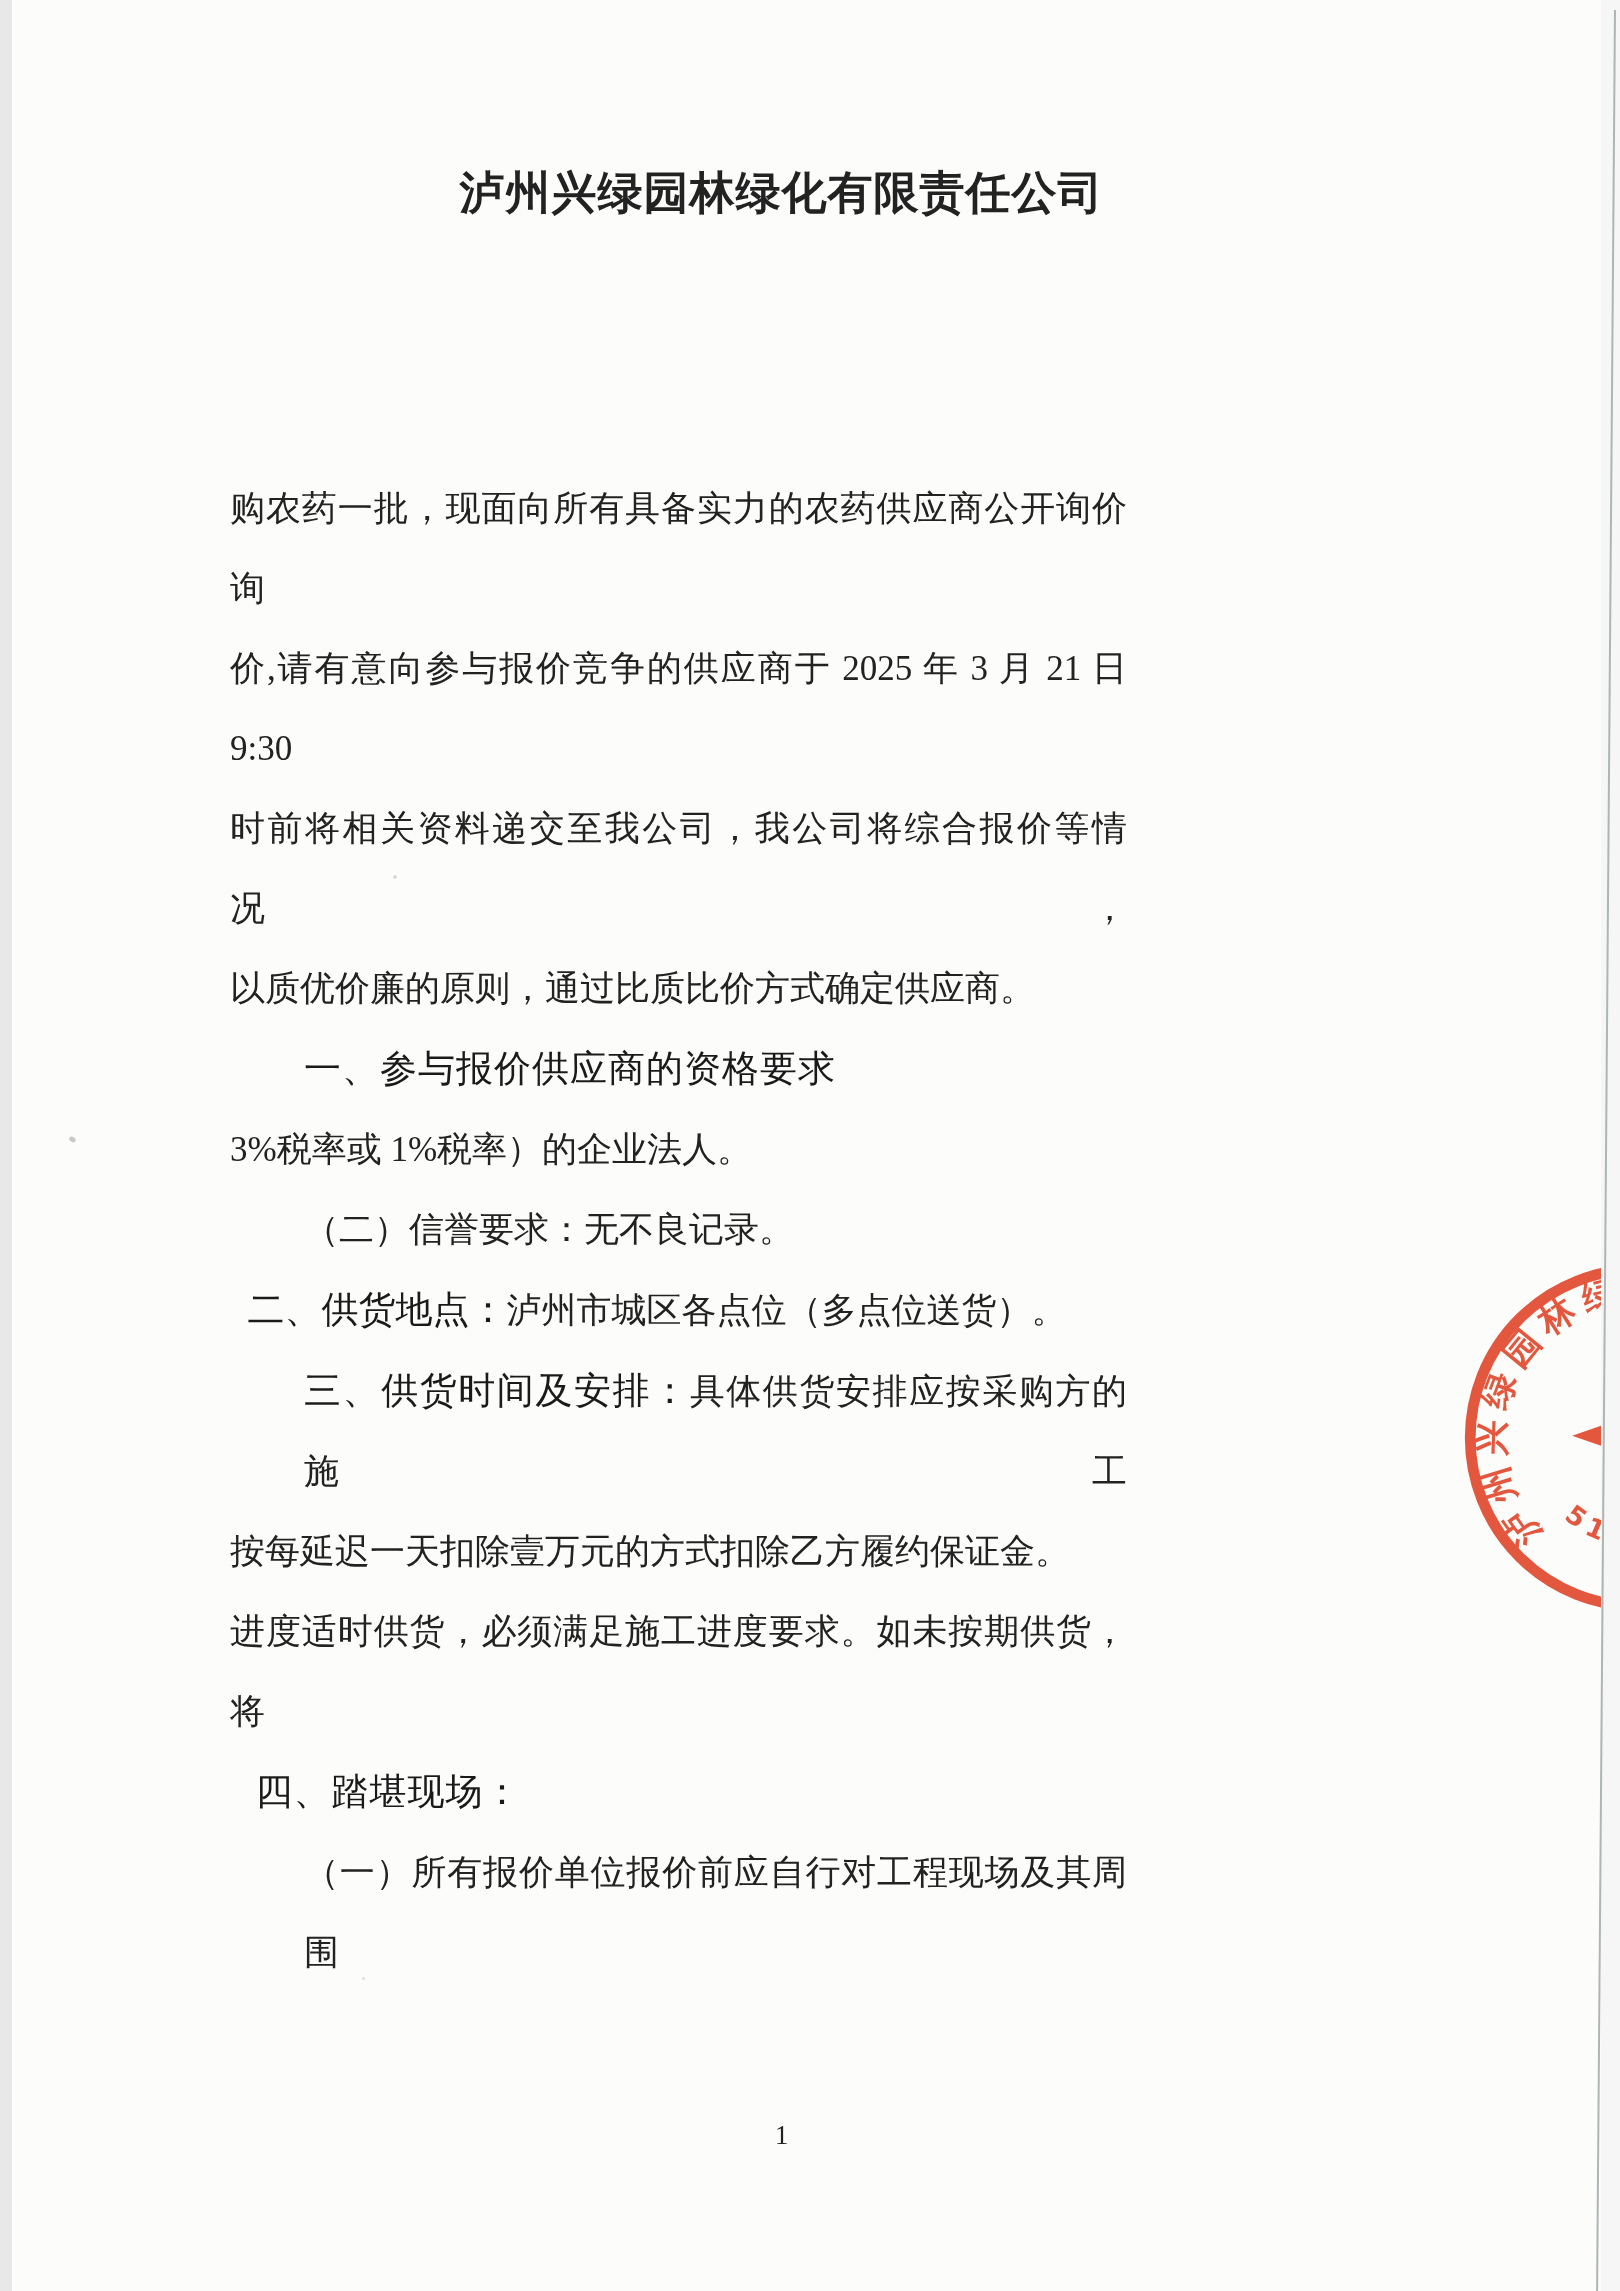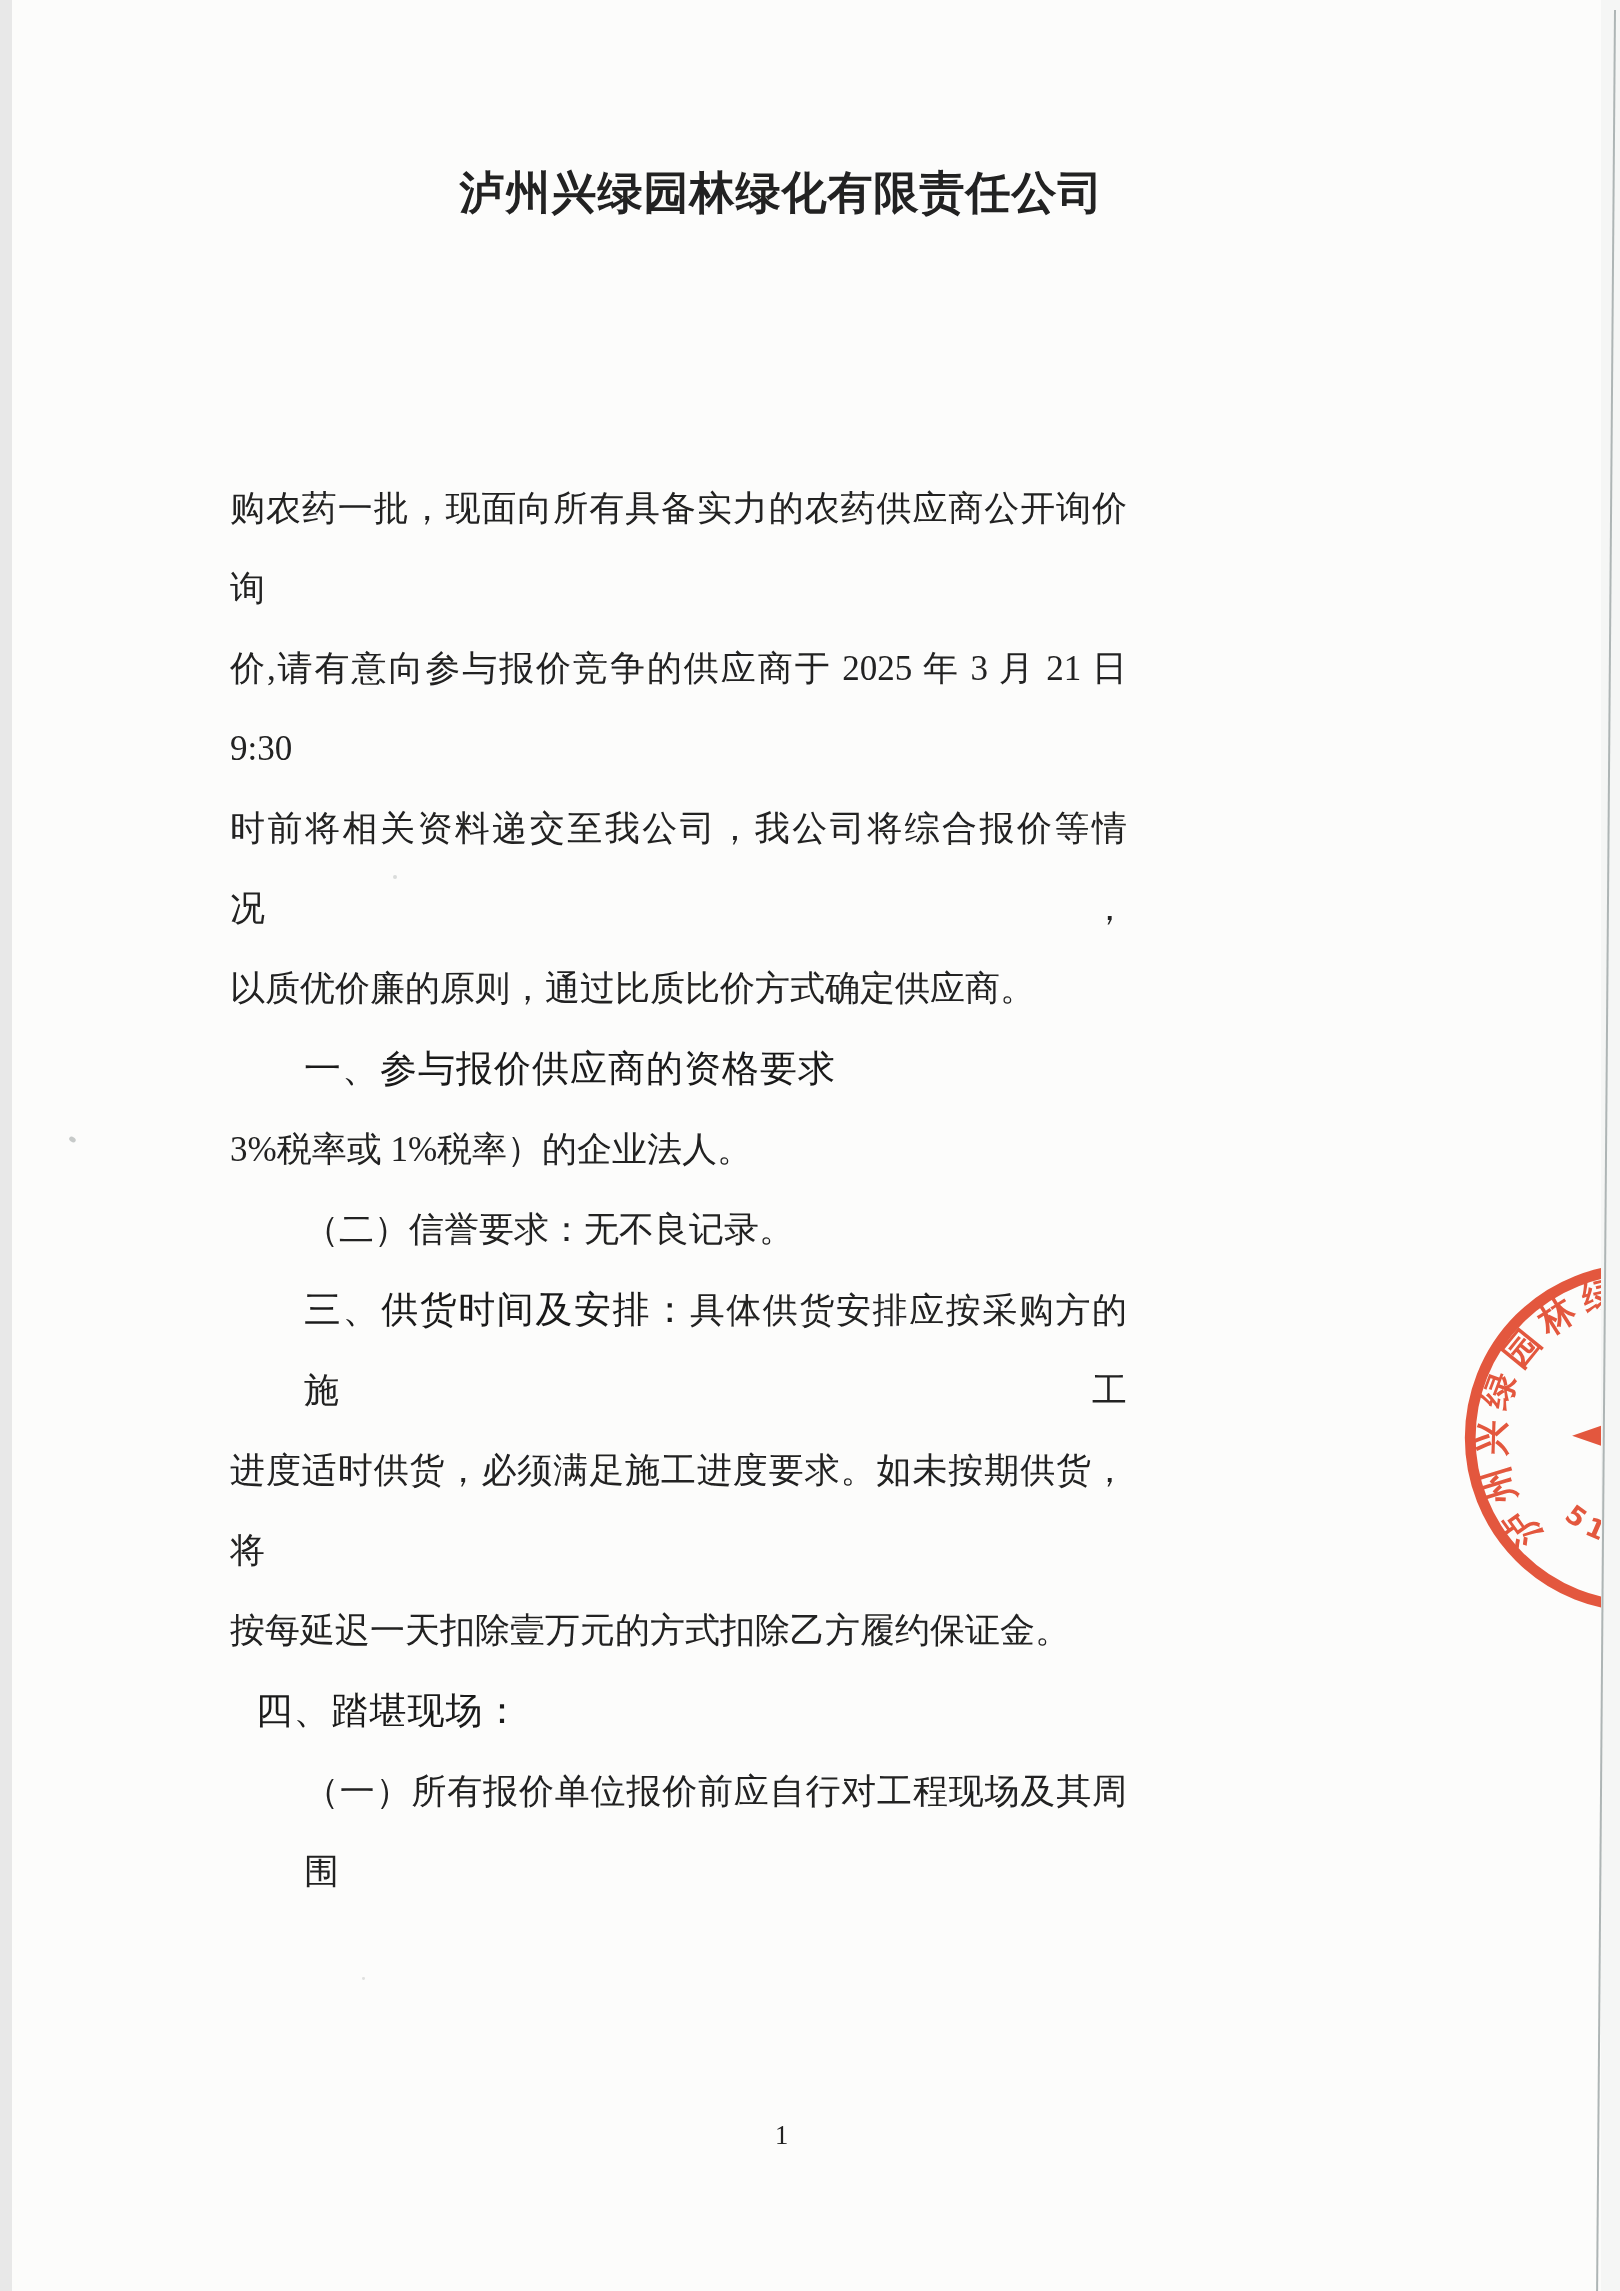--- a/index.html
+++ b/index.html
@@ -87,24 +87,25 @@
     <div class="line">购农药一批，现面向所有具备实力的农药供应商公开询价询</div>
     <div class="line">价,请有意向参与报价竞争的供应商于 2025 年 3 月 21 日 9:30</div>
     <div class="line">时前将相关资料递交至我公司，我公司将综合报价等情况，</div>
     <div class="line last">以质优价廉的原则，通过比质比价方式确定供应商。</div>
 
     <div class="line nl ind2"><span class="hd">一、参与报价供应商的资格要求</span></div>
 
     <div class="line last">3%税率或 1%税率）的企业法人。</div>
     <div class="line last ind2">（二）信誉要求：无不良记录。</div>
 
+    <div class="line nl inda"><span class="b">二、供货地点：</span><span>泸州市城区各点位（多点位送货）。</span></div>
 
     <div class="line ind2"><span class="b">三、供货时间及安排：</span><span>具体供货安排应按采购方的施工</span></div>
+    <div class="line last">按每延迟一天扣除壹万元的方式扣除乙方履约保证金。</div>
     <div class="line">进度适时供货，必须满足施工进度要求。如未按期供货，将</div>
-    <div class="line last">按每延迟一天扣除壹万元的方式扣除乙方履约保证金。</div>
 
     <div class="line nl indb"><span class="hd">四、踏堪现场：</span></div>
 
     <div class="line ind2">（一）所有报价单位报价前应自行对工程现场及其周围</div>
 
   </div>
 
   <div class="stamp-clip">
     <svg width="451" height="431" viewBox="0 0 460 440" xmlns="http://www.w3.org/2000/svg">
 

